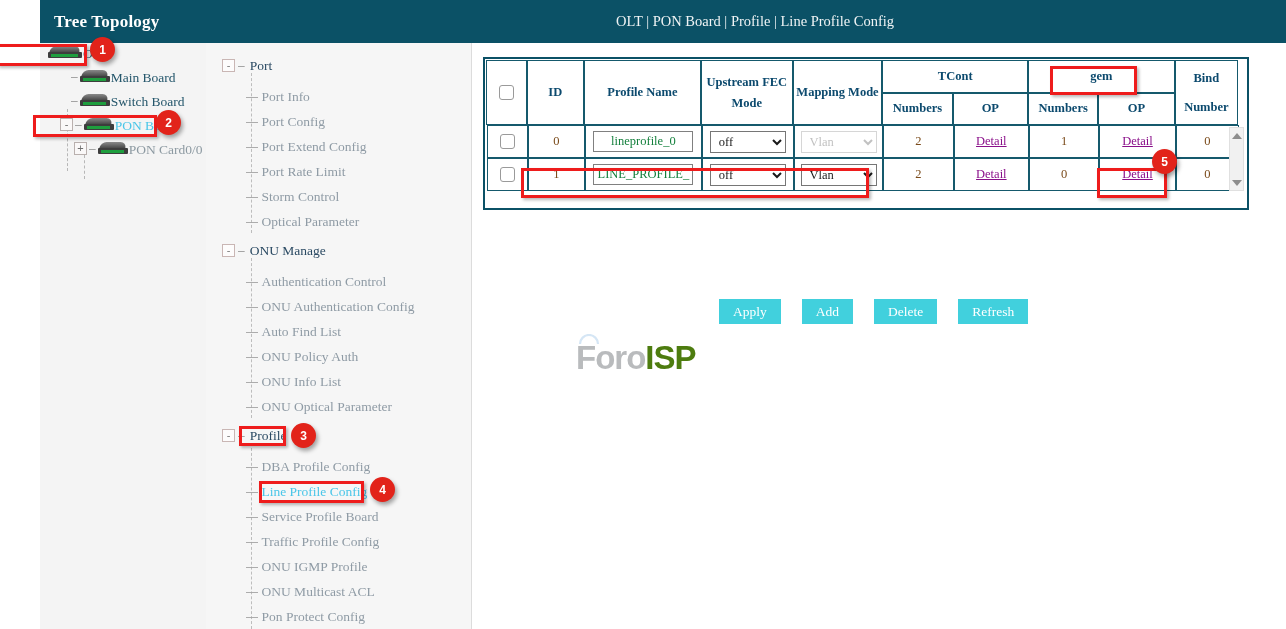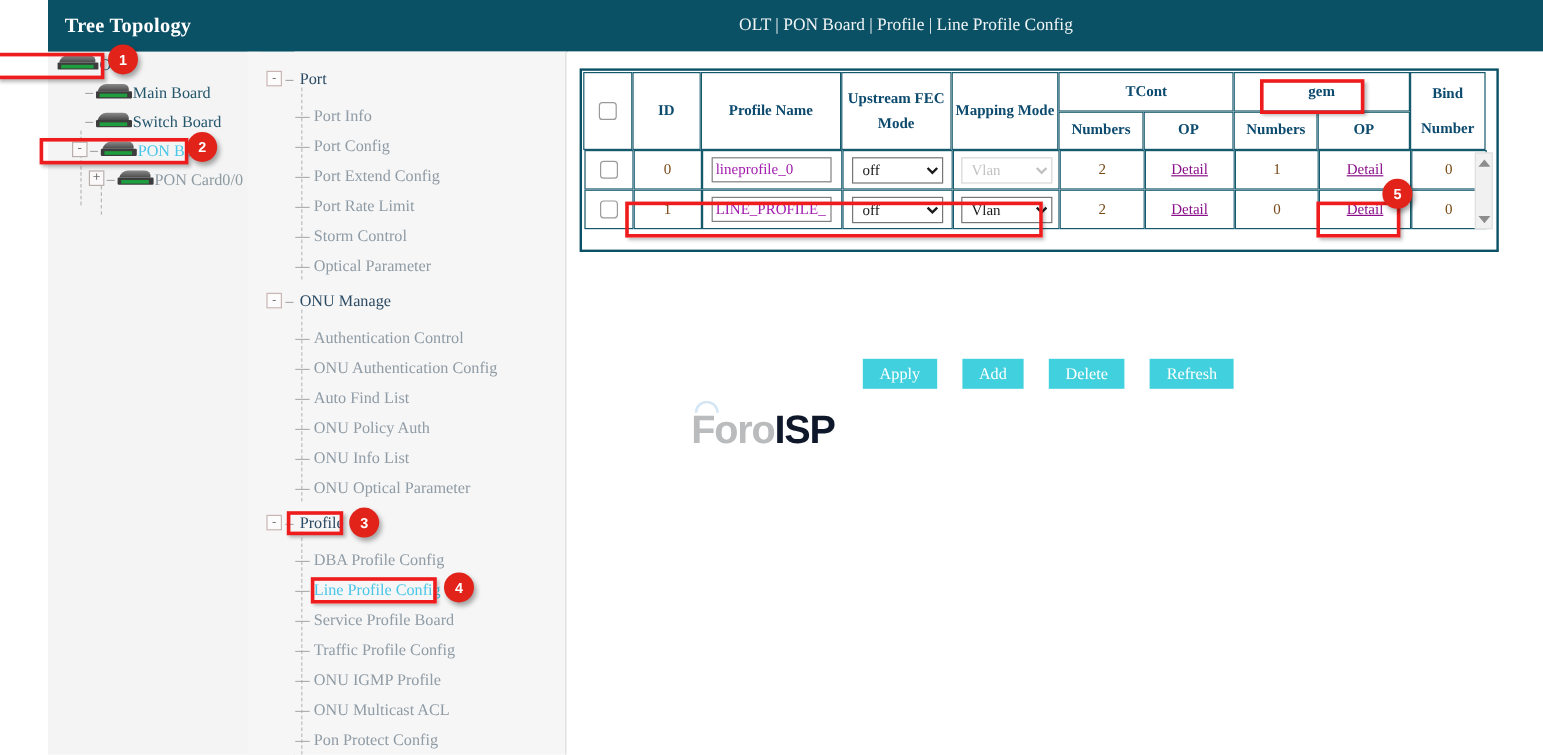--- a/index.html
+++ b/index.html
@@ -247,21 +247,22 @@
   #tbl-scroll .tri-dn {
     width:0;height:0;border-left:5px solid transparent;border-right:5px solid transparent;border-top:6px solid #8d8d8d;
   }
 
   
   .cell-input {
     width: 100px; height: 21px;
     border: 1px solid #808080;
     font-size: 12.5px;
     font-family: "Liberation Serif", serif;
-    color: #a21caf;
+    text-align: center;
+    color: #15803d;
     background: #ffffff;
     padding: 0 2px;
   }
   .cell-select {
     width: 76px; height: 22px;
     border: 1px solid #767676;
     font-size: 12.5px;
     font-family: "Liberation Serif", serif;
     background: #ffffff;
     color: #1a1a1a;
@@ -314,21 +315,21 @@
   #watermark {
     position: absolute;
     left: 103px; top: 296px;
     font-family: "Liberation Sans", sans-serif;
     font-size: 33px;
     font-weight: bold;
     letter-spacing: -1px;
     user-select: none;
   }
   #watermark .a { color: #b9bbbd; }
-  #watermark .b { color: #0f172a; }
+  #watermark .b { color: #4d7c0f; }
   #wm-arc {
     position: absolute;
     left: 105px; top: 291px;
     width: 22px; height: 12px;
   }
 
   
   .redbox {
     position: absolute;
     border: 3px solid #ee1c1c;

